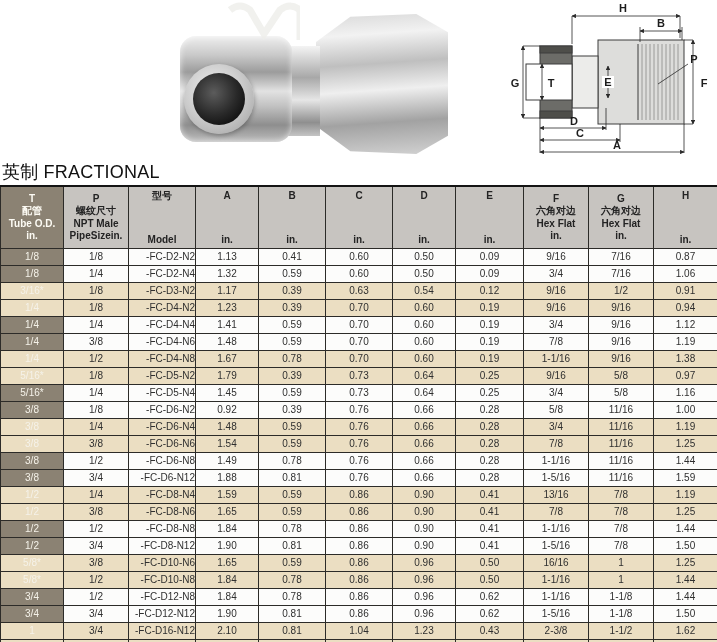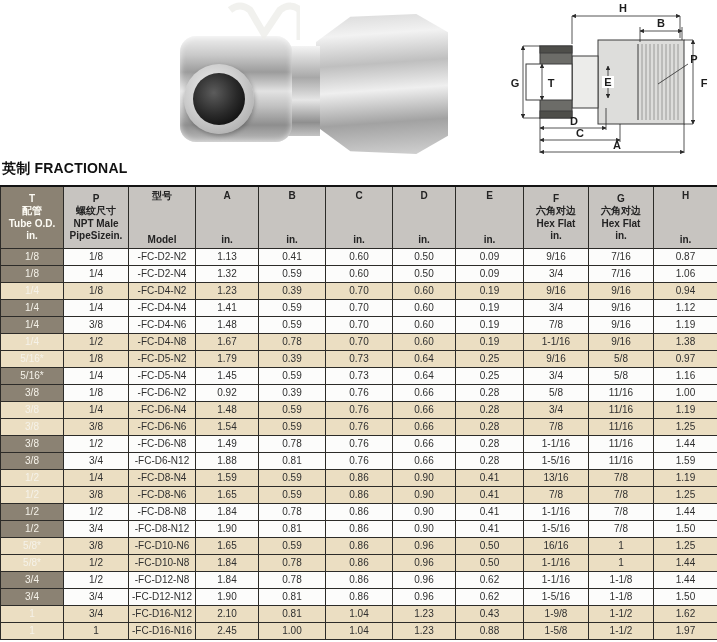--- a/index.html
+++ b/index.html
@@ -23,36 +23,36 @@
   .p-body { position:absolute; left:148px; top:12px; width:132px; height:140px;
     clip-path:polygon(0 20%, 26% 2%, 76% 0, 100% 13%, 100% 87%, 76% 100%, 26% 98%, 0 80%);
     background:linear-gradient(176deg,#d9d9d9 0%,#f2f2f2 16%,#bfbfbf 36%,#efefef 54%,#a2a2a2 76%,#d2d2d2 100%); }
 
   
   .diagram { position:absolute; left:490px; top:0; width:227px; height:160px; }
   .diagram svg { width:100%; height:100%; }
   .dim-t { font-family:"Liberation Sans",sans-serif; font-size:11px; font-weight:bold; fill:#1d1d1d; }
 
   
-  .title { position:absolute; left:2px; top:160px; font-size:14px; font-weight:bold; color:#111; letter-spacing:.2px; }
+  .title { position:absolute; left:2px; top:160px; font-size:18px; font-weight:normal; color:#111; letter-spacing:.2px; }
 
   
   .tablewrap { position:absolute; left:0; top:185px; width:717px; }
   table { border-collapse:collapse; table-layout:fixed; width:717px; border-top:2px solid #141414; }
   th, td { border:1px solid #2c2b28; overflow:hidden; }
   thead th { background:#c7c4c0; color:#232323; font-size:10px; font-weight:bold; vertical-align:middle; padding:2px 0; }
   thead th.dark { background:#8b8273; color:#fdfbf4; }
   .hwrap { height:57px; display:flex; flex-direction:column; align-items:center; line-height:1.3; }
   .hwrap.two { justify-content:space-between; }
   .hwrap.mid { justify-content:space-between; }
   .hwrap.four { justify-content:center; line-height:1.25; }
   tbody td { height:16px; line-height:16px; font-size:10px; text-align:center; color:#2f2f2f; background:#fcfcfb; white-space:nowrap; }
   tbody tr.hl td { background:#ebdec2; }
   tbody td.col-t { background:#8b8273; color:#f5f2e9; }
-  tbody td.col-model { text-align:center; padding-left:0; }
+  tbody td.col-model { text-align:right; padding-left:0; }
 </style>
 </head>
 <body>
 
 <div class="page">
 
   <svg class="wm">
     <path d="M230,10 q10,-8 20,0 l14,24 l16,-24 q10,-8 20,0 l0,30" fill="none" stroke="#ededea" stroke-width="7" opacity="0.8"></path>
     <path d="M620,-5 q10,-8 20,0 l12,20 l14,-20 q10,-8 20,0" fill="none" stroke="#f0efec" stroke-width="6" opacity="0.8"></path>
     <line x1="0" y1="235" x2="340" y2="565" stroke="#dcd6ca" stroke-width="2" opacity="0.45"></line>
@@ -257,20 +257,33 @@
             <td>1.32</td>
             <td>0.59</td>
             <td>0.60</td>
             <td>0.50</td>
             <td>0.09</td>
             <td>3/4</td>
             <td>7/16</td>
             <td>1.06</td>
           </tr>
           <tr class="hl">
+            <td class="col-t">3/16*</td>
+            <td>1/8</td>
+            <td class="col-model">-FC-D3-N2</td>
+            <td>1.17</td>
+            <td>0.39</td>
+            <td>0.63</td>
+            <td>0.54</td>
+            <td>0.12</td>
+            <td>9/16</td>
+            <td>1/2</td>
+            <td>0.91</td>
+          </tr>
+          <tr class="hl">
             <td class="col-t">1/4</td>
             <td>1/8</td>
             <td class="col-model">-FC-D4-N2</td>
             <td>1.23</td>
             <td>0.39</td>
             <td>0.70</td>
             <td>0.60</td>
             <td>0.19</td>
             <td>9/16</td>
             <td>9/16</td>
@@ -512,21 +525,21 @@
           </tr>
           <tr class="hl">
             <td class="col-t">1</td>
             <td>3/4</td>
             <td class="col-model">-FC-D16-N12</td>
             <td>2.10</td>
             <td>0.81</td>
             <td>1.04</td>
             <td>1.23</td>
             <td>0.43</td>
-            <td>1-9/8</td>
+            <td>2-3/8</td>
             <td>1-1/2</td>
             <td>1.62</td>
           </tr>
           <tr class="hl">
             <td class="col-t">1</td>
             <td>1</td>
             <td class="col-model">-FC-D16-N16</td>
             <td>2.45</td>
             <td>1.00</td>
             <td>1.04</td>

